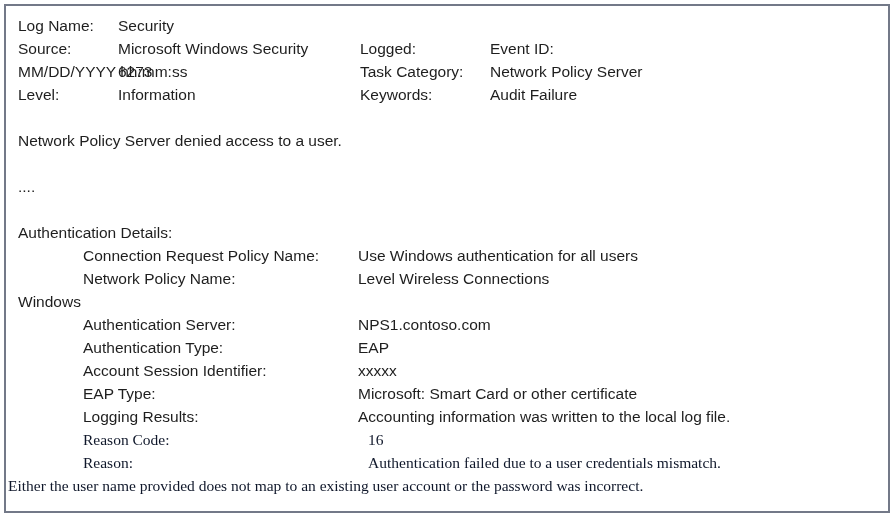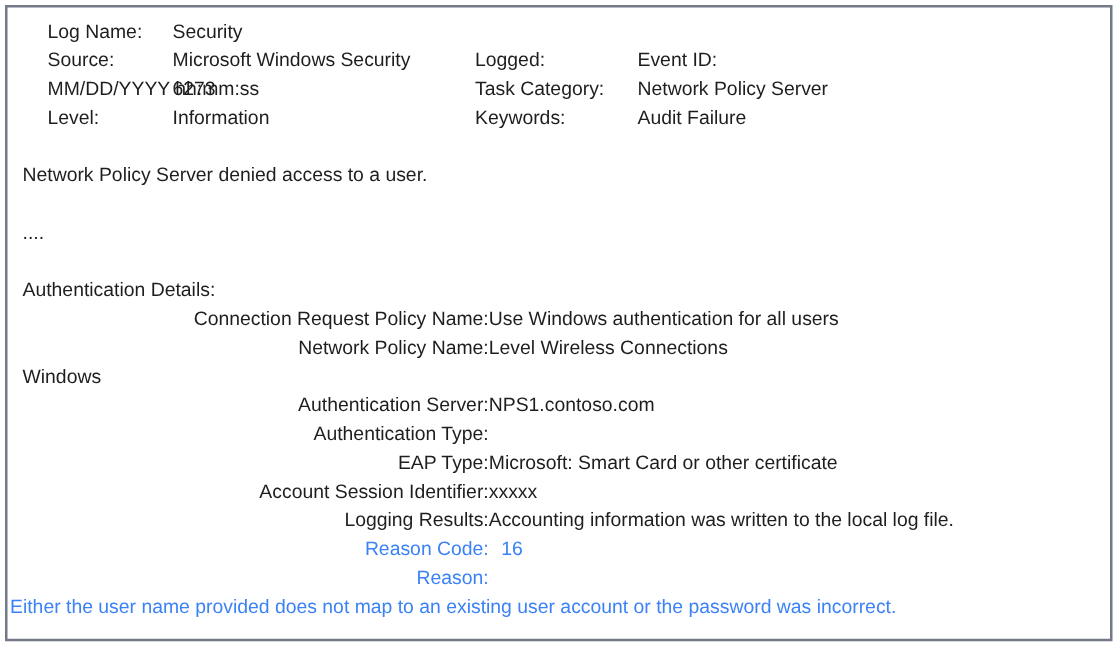--- a/index.html
+++ b/index.html
@@ -32,32 +32,30 @@
   }
   .spacer { height: 23px; }
   .header-grid {
     display: grid;
     grid-template-columns: 100px 242px 130px 1fr;
   }
   .header-grid > div {
     line-height: 23px;
     height: 23px;
     white-space: nowrap;
-    margin-left: 20px;
   }
   .detail-row { display: flex; }
   .detail-row .lbl {
-    margin-left: 98px;
+    margin-left: 65px;
     width: 275px;
     flex: none;
-    text-align: right;
   }
   .detail-row .val { flex: 1; }
   .detail-row.red .val { padding-left: 10px; }
-  .red { color: #3b82f6; }
+  .red { color: #0f172a; font-family: Liberation Serif, serif; }
   .footnote { margin-left: -10px; }
 </style>
 </head>
 <body>
 
 <div class="frame">
 
   <div class="header-grid">
     <div>Log Name:</div>
     <div>Security</div>
@@ -102,36 +100,38 @@
   </div>
   <div class="line detail-row">
     <span class="val">Windows</span>
   </div>
   <div class="line detail-row">
     <span class="lbl">Authentication Server:</span>
     <span class="val">NPS1.contoso.com</span>
   </div>
   <div class="line detail-row">
     <span class="lbl">Authentication Type:</span>
+    <span class="val">EAP</span>
+  </div>
+  <div class="line detail-row">
+    <span class="lbl">Account Session Identifier:</span>
+    <span class="val">xxxxx</span>
   </div>
   <div class="line detail-row">
     <span class="lbl">EAP Type:</span>
     <span class="val">Microsoft: Smart Card or other certificate</span>
-  </div>
-  <div class="line detail-row">
-    <span class="lbl">Account Session Identifier:</span>
-    <span class="val">xxxxx</span>
   </div>
   <div class="line detail-row">
     <span class="lbl">Logging Results:</span>
     <span class="val">Accounting information was written to the local log file.</span>
   </div>
   <div class="line detail-row red">
     <span class="lbl">Reason Code:</span>
     <span class="val">16</span>
   </div>
   <div class="line detail-row red">
     <span class="lbl">Reason:</span>
+    <span class="val">Authentication failed due to a user credentials mismatch.</span>
   </div>
 
   <div class="line red footnote">Either the user name provided does not map to an existing user account or the password was incorrect.</div>
 
 </div>
 
 </body></html>

